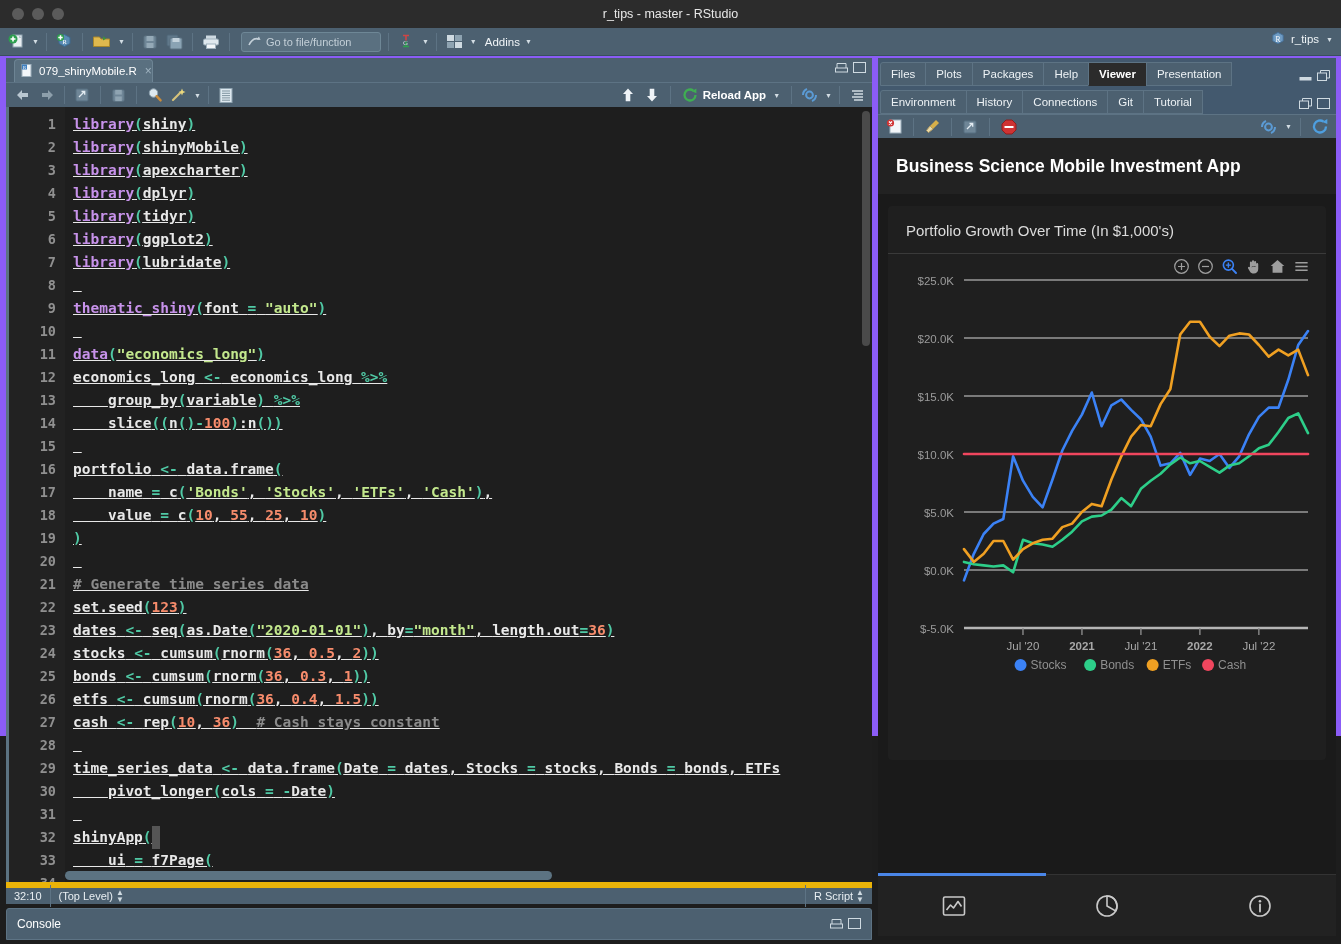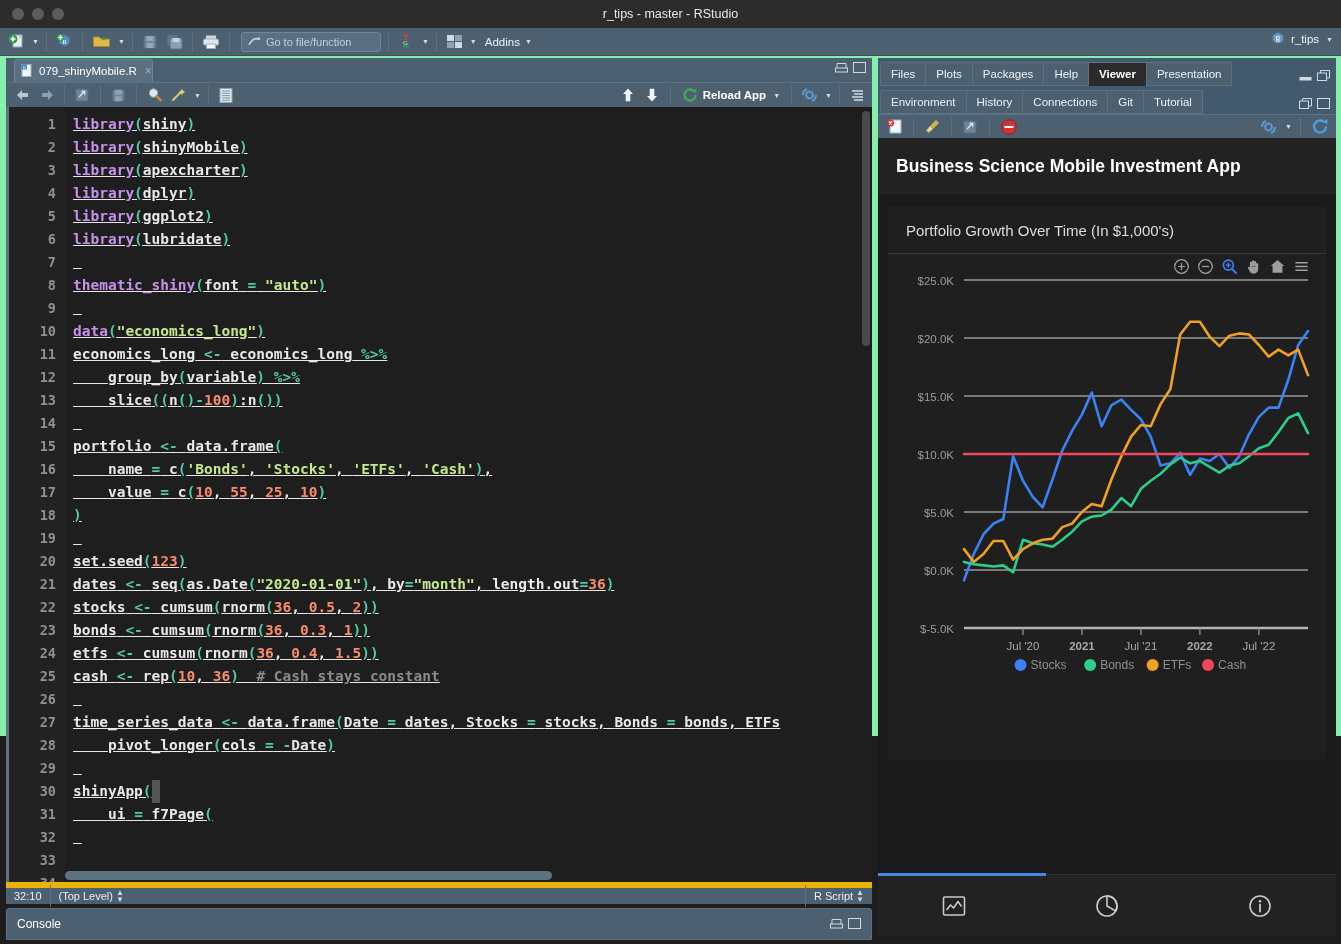--- a/index.html
+++ b/index.html
@@ -2,21 +2,21 @@
 <html><head>
 <meta charset="utf-8">
 <style>
   * { box-sizing: border-box; margin: 0; padding: 0; }
   html, body {
     width: 1341px; height: 944px;
     background: #1d1d1d;
     font-family: "Liberation Sans", sans-serif;
     overflow: hidden;
   }
-  #app { position: relative; width: 1341px; height: 736px; background: #86efac; }
+  #app { position: relative; width: 1341px; height: 736px; background: #8b5cf6; }
 
   
   .titlebar {
     position: absolute; top: 0; left: 0; width: 1341px; height: 28px;
     background: #2c2c2c;
     display: flex; align-items: center;
   }
   .traffic { display: flex; gap: 8px; padding-left: 12px; }
   .dot { width: 12px; height: 12px; border-radius: 50%; background: #5b5b5b; }
   .titlebar-title {
@@ -440,35 +440,37 @@
             <div>31</div>
             <div>32</div>
             <div>33</div>
             <div>34</div>
           </div>
         <div class="codelines">
             <div><span class="k-pkg">library</span><span class="k-par">(</span><span class="k-fn">shiny</span><span class="k-par">)</span></div>
             <div><span class="k-pkg">library</span><span class="k-par">(</span><span class="k-fn">shinyMobile</span><span class="k-par">)</span></div>
             <div><span class="k-pkg">library</span><span class="k-par">(</span><span class="k-fn">apexcharter</span><span class="k-par">)</span></div>
             <div><span class="k-pkg">library</span><span class="k-par">(</span><span class="k-fn">dplyr</span><span class="k-par">)</span></div>
+            <div><span class="k-pkg">library</span><span class="k-par">(</span><span class="k-fn">tidyr</span><span class="k-par">)</span></div>
             <div><span class="k-pkg">library</span><span class="k-par">(</span><span class="k-fn">ggplot2</span><span class="k-par">)</span></div>
             <div><span class="k-pkg">library</span><span class="k-par">(</span><span class="k-fn">lubridate</span><span class="k-par">)</span></div>
             <div>&nbsp;</div>
             <div><span class="k-pkg">thematic_shiny</span><span class="k-par">(</span><span class="k-fn">font</span> <span class="k-op">=</span> <span class="k-str">"auto"</span><span class="k-par">)</span></div>
             <div>&nbsp;</div>
             <div><span class="k-pkg">data</span><span class="k-par">(</span><span class="k-str">"economics_long"</span><span class="k-par">)</span></div>
             <div><span class="k-fn">economics_long</span> <span class="k-op">&lt;-</span> <span class="k-fn">economics_long</span> <span class="k-pipe">%&gt;%</span></div>
             <div>    <span class="k-fn">group_by</span><span class="k-par">(</span><span class="k-fn">variable</span><span class="k-par">)</span> <span class="k-pipe">%&gt;%</span></div>
             <div>    <span class="k-fn">slice</span><span class="k-par">(</span><span class="k-par">(</span><span class="k-fn">n</span><span class="k-par">(</span><span class="k-par">)</span><span class="k-op">-</span><span class="k-num">100</span><span class="k-par">)</span>:<span class="k-fn">n</span><span class="k-par">(</span><span class="k-par">)</span><span class="k-par">)</span></div>
             <div>&nbsp;</div>
             <div><span class="k-fn">portfolio</span> <span class="k-op">&lt;-</span> <span class="k-fn">data.frame</span><span class="k-par">(</span></div>
             <div>    <span class="k-fn">name</span> <span class="k-op">=</span> <span class="k-fn">c</span><span class="k-par">(</span><span class="k-str">'Bonds'</span>, <span class="k-str">'Stocks'</span>, <span class="k-str">'ETFs'</span>, <span class="k-str">'Cash'</span><span class="k-par">)</span>,</div>
             <div>    <span class="k-fn">value</span> <span class="k-op">=</span> <span class="k-fn">c</span><span class="k-par">(</span><span class="k-num">10</span>, <span class="k-num">55</span>, <span class="k-num">25</span>, <span class="k-num">10</span><span class="k-par">)</span></div>
             <div><span class="k-par">)</span></div>
             <div>&nbsp;</div>
+            <div><span class="k-com"># Generate time series data</span></div>
             <div><span class="k-fn">set.seed</span><span class="k-par">(</span><span class="k-num">123</span><span class="k-par">)</span></div>
             <div><span class="k-fn">dates</span> <span class="k-op">&lt;-</span> <span class="k-fn">seq</span><span class="k-par">(</span><span class="k-fn">as.Date</span><span class="k-par">(</span><span class="k-str">"2020-01-01"</span><span class="k-par">)</span>, <span class="k-fn">by</span><span class="k-op">=</span><span class="k-str">"month"</span>, <span class="k-fn">length.out</span><span class="k-op">=</span><span class="k-num">36</span><span class="k-par">)</span></div>
             <div><span class="k-fn">stocks</span> <span class="k-op">&lt;-</span> <span class="k-fn">cumsum</span><span class="k-par">(</span><span class="k-fn">rnorm</span><span class="k-par">(</span><span class="k-num">36</span>, <span class="k-num">0.5</span>, <span class="k-num">2</span><span class="k-par">)</span><span class="k-par">)</span></div>
             <div><span class="k-fn">bonds</span> <span class="k-op">&lt;-</span> <span class="k-fn">cumsum</span><span class="k-par">(</span><span class="k-fn">rnorm</span><span class="k-par">(</span><span class="k-num">36</span>, <span class="k-num">0.3</span>, <span class="k-num">1</span><span class="k-par">)</span><span class="k-par">)</span></div>
             <div><span class="k-fn">etfs</span> <span class="k-op">&lt;-</span> <span class="k-fn">cumsum</span><span class="k-par">(</span><span class="k-fn">rnorm</span><span class="k-par">(</span><span class="k-num">36</span>, <span class="k-num">0.4</span>, <span class="k-num">1.5</span><span class="k-par">)</span><span class="k-par">)</span></div>
             <div><span class="k-fn">cash</span> <span class="k-op">&lt;-</span> <span class="k-fn">rep</span><span class="k-par">(</span><span class="k-num">10</span>, <span class="k-num">36</span><span class="k-par">)</span>  <span class="k-com"># Cash stays constant</span></div>
             <div>&nbsp;</div>
             <div><span class="k-fn">time_series_data</span> <span class="k-op">&lt;-</span> <span class="k-fn">data.frame</span><span class="k-par">(</span><span class="k-fn">Date</span> <span class="k-op">=</span> <span class="k-fn">dates</span>, <span class="k-fn">Stocks</span> <span class="k-op">=</span> <span class="k-fn">stocks</span>, <span class="k-fn">Bonds</span> <span class="k-op">=</span> <span class="k-fn">bonds</span>, <span class="k-fn">ETFs</span></div>
             <div>    <span class="k-fn">pivot_longer</span><span class="k-par">(</span><span class="k-fn">cols</span> <span class="k-op">=</span> <span class="k-op">-</span><span class="k-fn">Date</span><span class="k-par">)</span></div>
             <div>&nbsp;</div>

